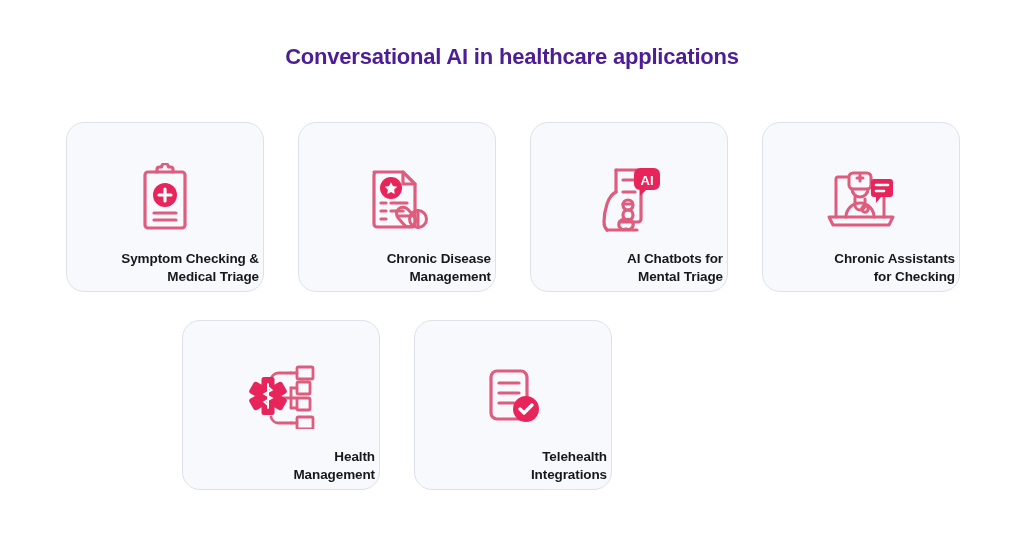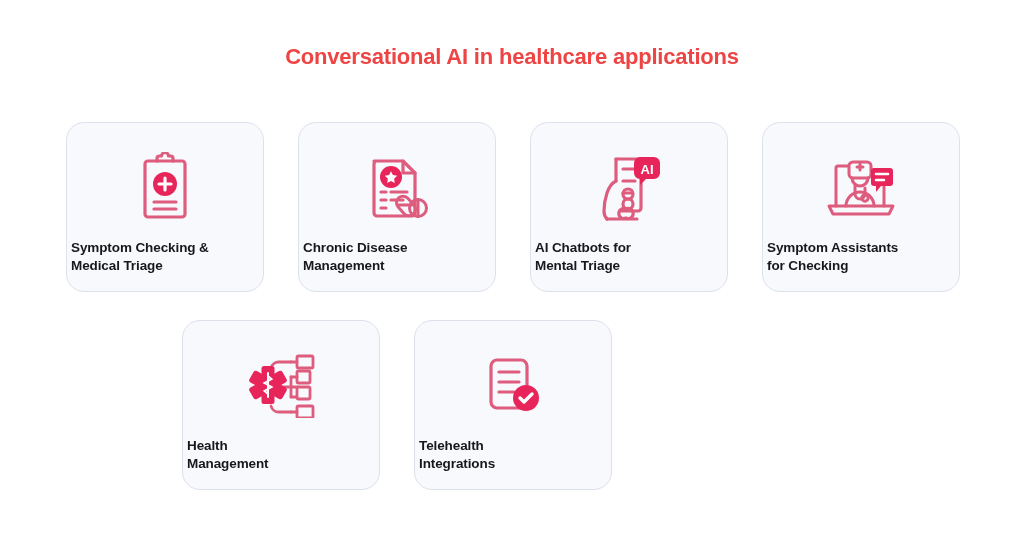--- a/index.html
+++ b/index.html
@@ -10,50 +10,50 @@
     overflow:hidden;
     position:relative;
   }
   .page{position:relative;width:1024px;height:534px;}
 
   .title{
     position:absolute;top:44px;left:0;width:1024px;
     text-align:center;
     font-size:22px;
     font-weight:bold;
-    color:#ef4444;
+    color:#4c1d95;
     letter-spacing:-0.2px;
   }
 
   .row{position:absolute;display:flex;}
   .row-1{top:122px;left:66px;}
   .row-2{top:320px;left:182px;}
   .row .card + .card{margin-left:34px;}
 
   .card{
     width:198px;height:170px;
     background:#f7f9fd;
     border:1px solid #dde1ec;
     border-radius:18px;
     box-sizing:border-box;
     display:flex;
     flex-direction:column;
     align-items:center;
     justify-content:flex-start;
-    padding-top:26px;
+    padding-top:37px;
   }
   .card-icon{
     width:76px;height:76px;
     display:flex;align-items:center;justify-content:center;
   }
   .card-icon svg{display:block;}
   .card-label{
     margin-top:14px;
     width:188px;
-    text-align:left;
+    text-align:right;
     font-size:13.5px;
     line-height:18px;
     font-weight:bold;
     color:#17171c;
     letter-spacing:-0.1px;
   }
 </style>
 </head>
 <body>
 
@@ -155,21 +155,21 @@
           </g>
           <rect x="47" y="14" width="22" height="18" rx="3" fill="#E8255A"></rect>
           <g stroke="#ffffff" stroke-width="2.6" stroke-linecap="round">
             <line x1="52" y1="20" x2="64" y2="20"></line>
             <line x1="52" y1="26" x2="60" y2="26"></line>
           </g>
           <path d="M52 32 l0 6 5 -6 z" fill="#E8255A"></path>
         </svg>
       </div>
       <div class="card-label">
-        <span>Symptom Assistants</span><br>
+        <span>Chronic Assistants</span><br>
         <span>for Checking</span>
       </div>
     </div>
 
   </div>
 
   <div class="row row-2">
 
 
     <div class="card">

